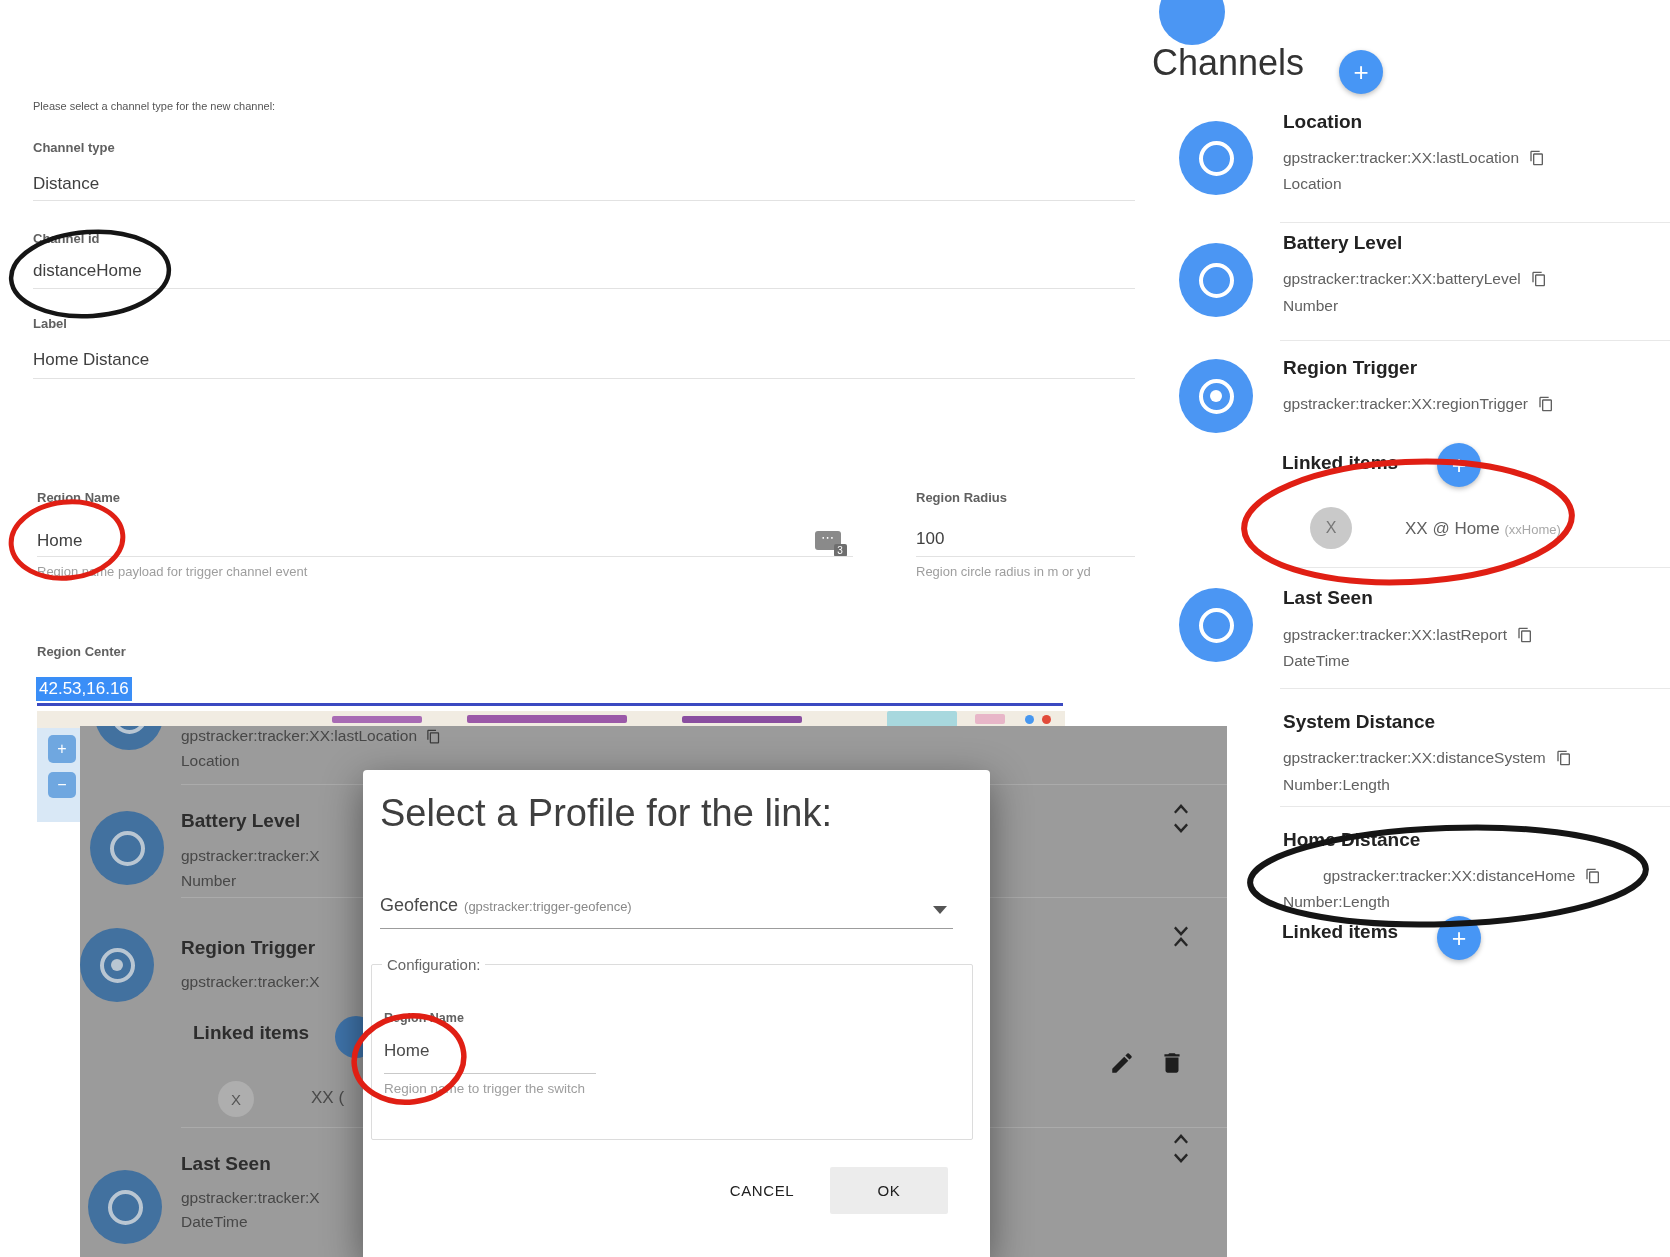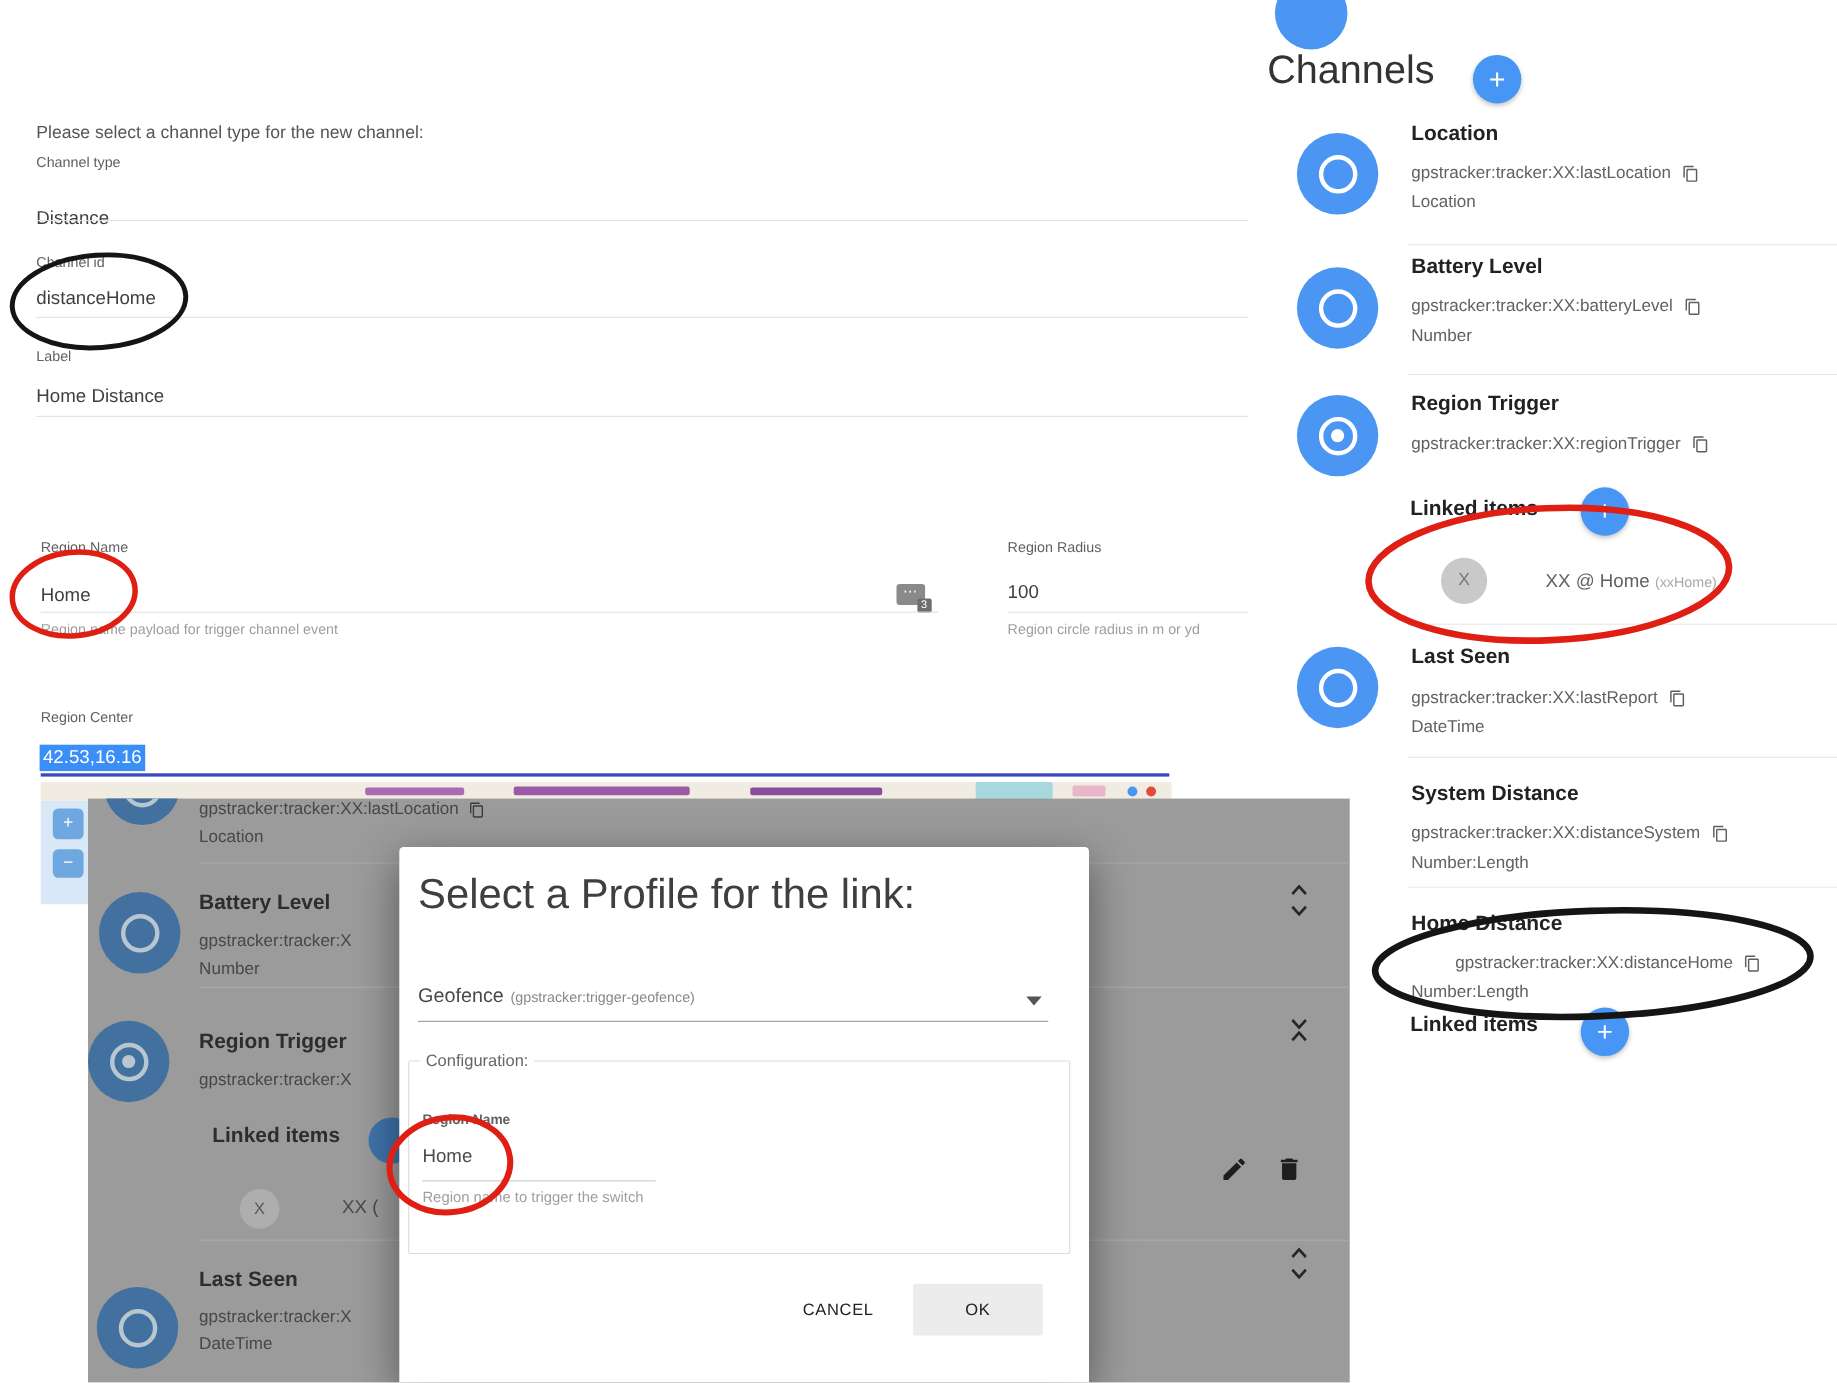--- a/index.html
+++ b/index.html
@@ -2,22 +2,22 @@
 <html><head>
 <meta charset="utf-8">
 <style>
   html,body{margin:0;padding:0;background:#fff;}
   .canvas{position:relative;width:1670px;height:1257px;background:#fff;overflow:hidden;
           font-family:"Liberation Sans","DejaVu Sans",sans-serif;color:#3f3f3f;}
   .abs{position:absolute;}
   
   .h1{font-size:46px;font-weight:300;color:#3d3d3d;letter-spacing:.5px;}
   .h2{font-size:30px;font-weight:300;color:#3d3d3d;}
-  .sub{font-size:16px;color:#555;margin-top:12px;}
-  .flabel{font-size:13px;font-weight:400;color:#606060;}
+  .sub{font-size:11px;color:#555;}
+  .flabel{font-size:13px;font-weight:700;color:#606060;}
   .fvalue{font-size:17px;color:#3f3f3f;}
   .fhelp{font-size:13px;color:#9e9e9e;}
   .uline{height:1px;background:#e2e2e2;}
   .uline-focus{height:3px;background:#3b49c1;}
   .sel-val{display:inline-block;background:#3a8ef7;color:#fff;padding:2px 3px;font-size:17px;}
   .kbd-icon{width:26px;height:19px;background:#8a8a8a;border-radius:3px;color:#fff;
             font-size:13px;line-height:13px;text-align:center;letter-spacing:1px;}
   .kbd-badge{position:absolute;right:-6px;bottom:-7px;width:13px;height:13px;background:#6e6e6e;
              border-radius:2px;color:#fff;font-size:10px;line-height:13px;text-align:center;}
   .mapstrip{background:#f1ece2;overflow:hidden;}
@@ -87,21 +87,21 @@
   .anno{position:absolute;left:0;top:0;z-index:5;pointer-events:none;}
 </style>
 </head>
 <body>
 
 <div class="canvas">
 
   <div class="abs sub" style="left:33px;top:100px;">Please select a channel type for the new channel:</div>
 
   <div class="abs flabel" style="left:33px;top:140px;">Channel type</div>
-  <div class="abs fvalue" style="left:33px;top:189px;">Distance</div>
+  <div class="abs fvalue" style="left:33px;top:174px;">Distance</div>
   <div class="abs uline" style="left:33px;top:200px;width:1102px;"></div>
 
   <div class="abs flabel" style="left:33px;top:231px;">Channel id</div>
   <div class="abs fvalue" style="left:33px;top:261px;">distanceHome</div>
   <div class="abs uline" style="left:33px;top:288px;width:1102px;"></div>
 
   <div class="abs flabel" style="left:33px;top:316px;">Label</div>
   <div class="abs fvalue" style="left:33px;top:350px;">Home Distance</div>
   <div class="abs uline" style="left:33px;top:378px;width:1102px;"></div>
 

